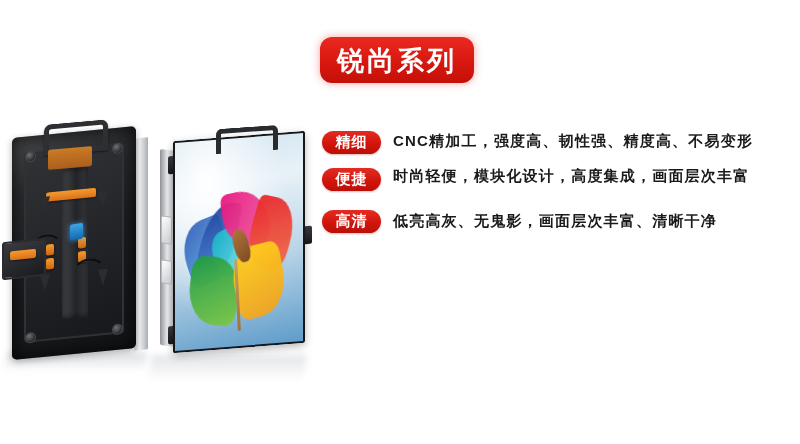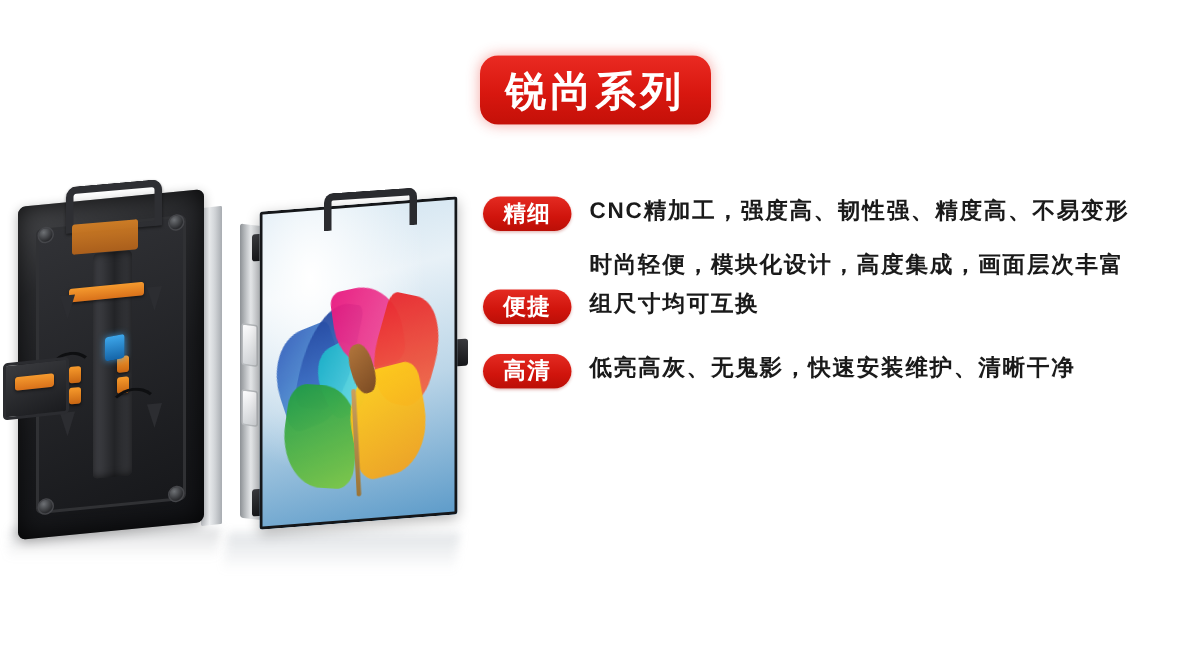--- a/index.html
+++ b/index.html
@@ -259,25 +259,24 @@
 
     <div class="feature-row">
       <div class="tag">精细</div>
       <div class="feature-text">CNC精加工，强度高、韧性强、精度高、不易变形</div>
     </div>
 
     <div class="feature-row wrap">
       <div class="tag">便捷</div>
       <div>
         <div class="feature-text">时尚轻便，模块化设计，高度集成，画面层次丰富</div>
-        <div class="feature-text">组尺寸均可互换</div>
       </div>
     </div>
 
 
 
     <div class="feature-row">
       <div class="tag">高清</div>
-      <div class="feature-text">低亮高灰、无鬼影，快速安装维护、清晰干净</div>
+      <div class="feature-text">低亮高灰、无鬼影，画面层次丰富、清晰干净</div>
     </div>
 
   </div>
 </div>
 
 </body></html>

